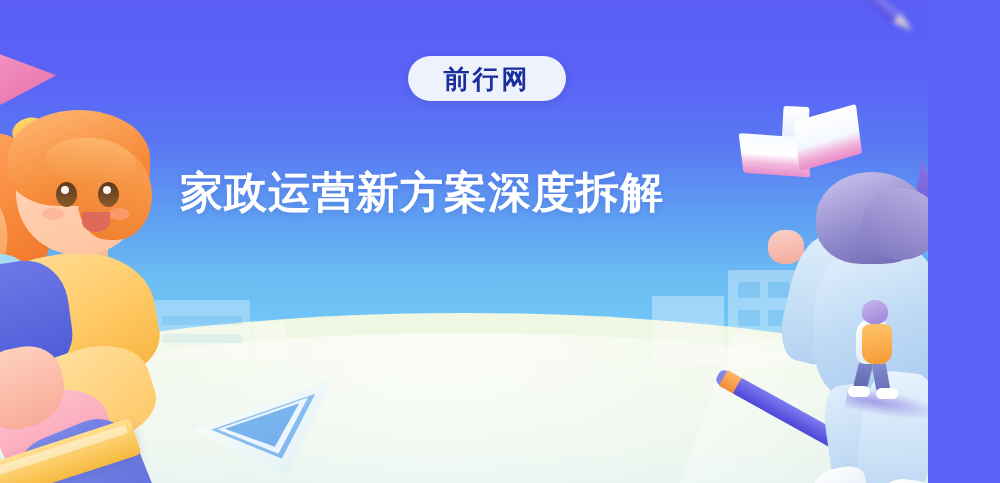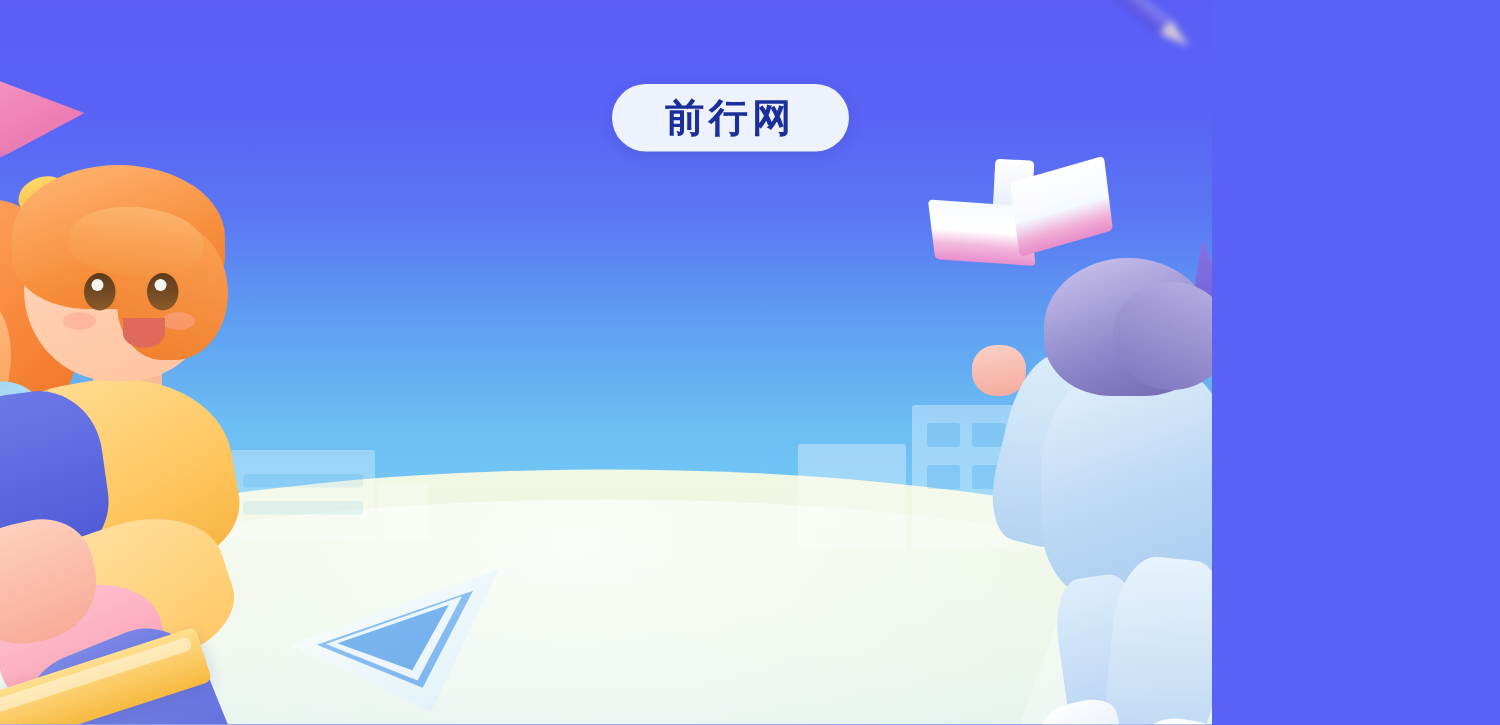--- a/index.html
+++ b/index.html
@@ -4,21 +4,21 @@
 <style>
   * { margin:0; padding:0; box-sizing:border-box; }
   html,body { width:1000px; height:483px; overflow:hidden; }
   body {
     font-family:"Liberation Sans","DejaVu Sans",sans-serif;
     background:#5a62f5;
   }
 
   .banner{
     position:relative;
-    width:808px; height:483px;
+    width:928px; height:483px;
     overflow:hidden;
     background:
       linear-gradient(180deg,
         #5a5ef6 0%,
         #5a63f6 16%,
         #5a78f3 30%,
         #5fa0f2 45%,
         #6cbdf3 58%,
         #74c8f7 70%,
         #8fd6f3 80%,
@@ -514,16 +514,17 @@
     <span class="w w-head"></span>
   </div>
 
   <div class="content">
 
     <div class="badge">
       <span class="badge-text">前行网</span>
     </div>
 
     <div class="headline">
+      <span class="ln">家政运营新方案深度拆解</span>
     </div>
 
   </div>
 </div>
 
 </body></html>

